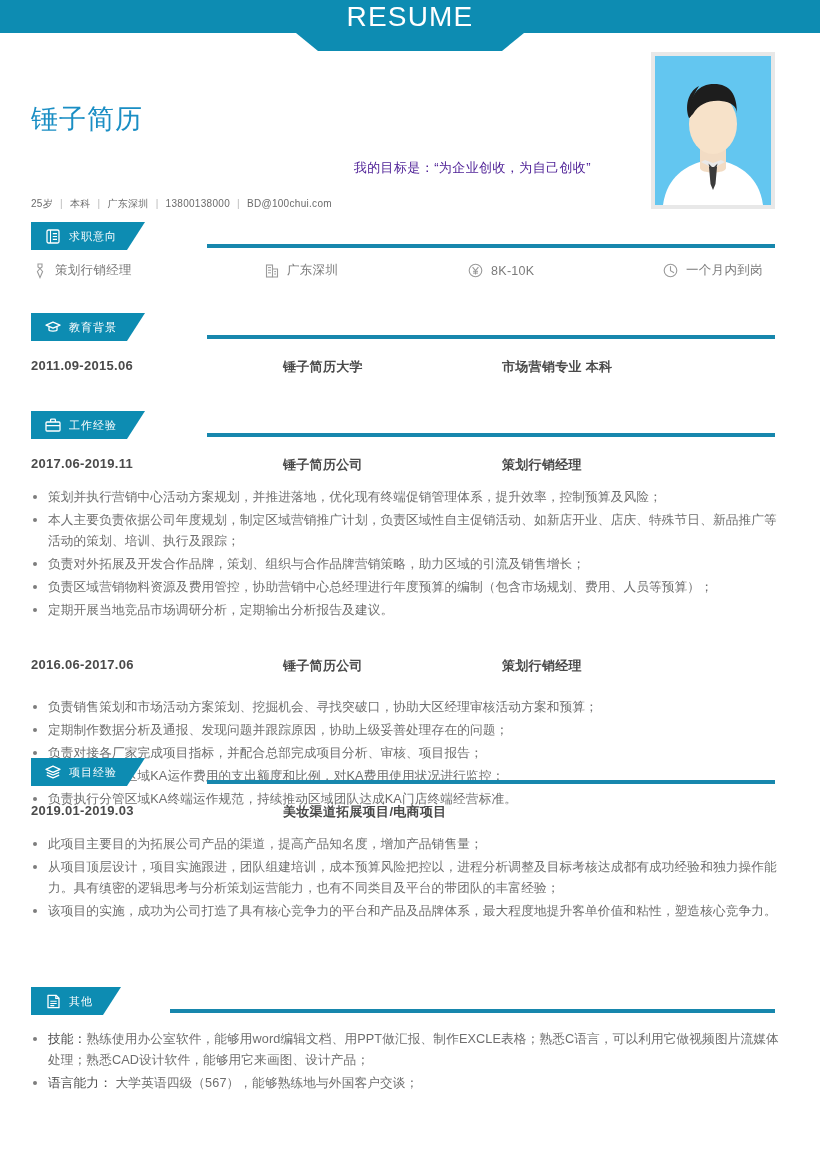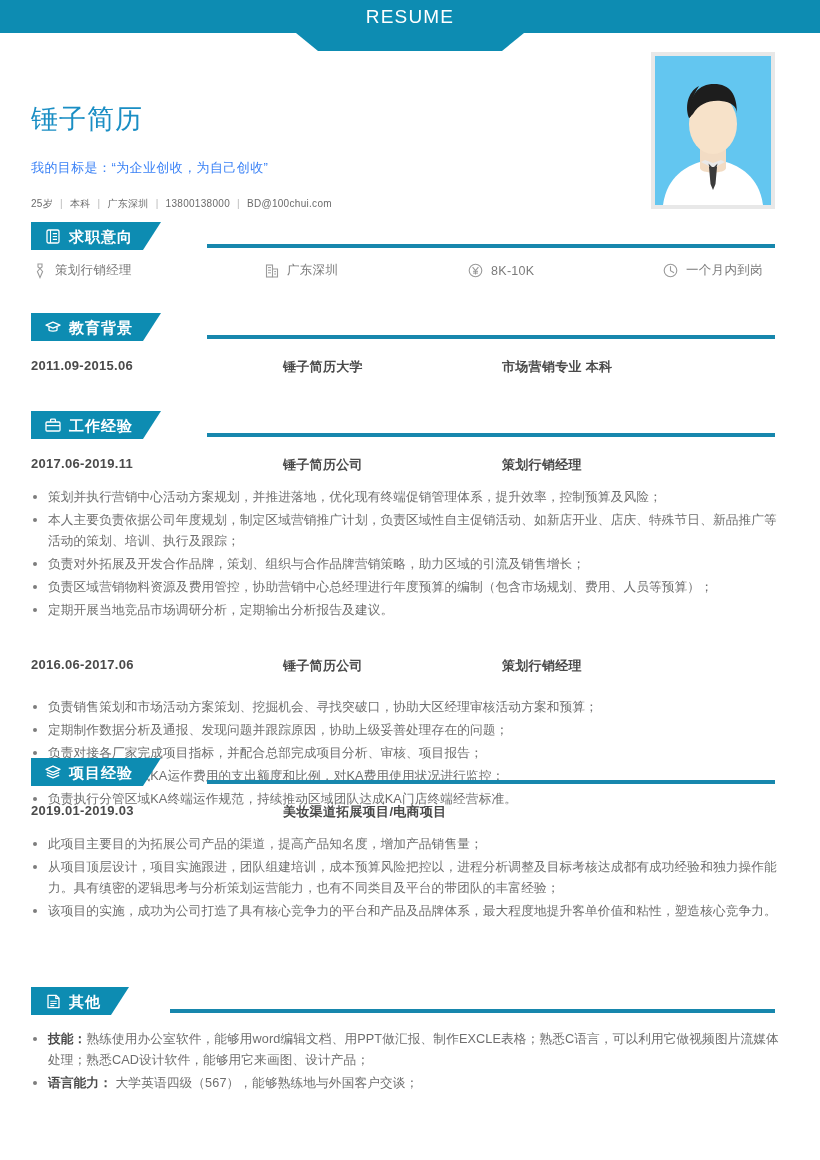--- a/index.html
+++ b/index.html
@@ -38,43 +38,44 @@
     clip-path: polygon(0 0, 228px 0, 228px 33px, 206px 51px, 22px 51px, 0 33px);
   }
   .banner-title {
     position: absolute;
     left: 296px; top: 0;
     width: 228px;
     height: 34px;
     line-height: 34px;
     text-align: center;
     color: #ffffff;
-    font-size: 19px;
+    font-size: 28px;
     letter-spacing: 1.2px;
     font-weight: 400;
   }
 
   
   .identity {
     position: absolute;
     left: 31px; top: 85px;
     width: 560px;
   }
   .name {
     font-size: 27px;
     color: #1a8ec4;
     letter-spacing: 1px;
     margin: 16px 0 22px 0;
     font-weight: 400;
   }
   .goal {
     font-size: 13px;
-    color: #3b82f6;
+    color: #4c1d95;
     margin: 0 0 20px 0;
     letter-spacing: 0.4px;
+    text-align: right;
   }
   .contact {
     font-size: 10px;
     color: #6b6b6b;
     letter-spacing: 0.3px;
   }
   .contact .sep {
     color: #b9b9b9;
     padding: 0 7px;
   }
@@ -113,22 +114,22 @@
   }
   .sec-tab .sec-ico {
     width: 16px; height: 16px;
     margin-right: 8px;
     display: inline-flex;
     align-items: center;
     justify-content: center;
   }
   .sec-tab .sec-ico svg { display: block; }
   .sec-title {
-    font-size: 15px;
-    font-weight: bold;
+    font-size: 11px;
+    font-weight: normal;
     letter-spacing: 1px;
     line-height: 1;
   }
   .sec-rule {
     position: absolute;
     top: 22px;
     height: 4px;
     background: #1787ad;
     right: 45px;
   }
@@ -184,21 +185,21 @@
     letter-spacing: 0.1px;
   }
   ul.bullets li::before {
     content: "";
     position: absolute;
     left: 2px; top: 8px;
     width: 4px; height: 4px;
     border-radius: 50%;
     background: #7d7d7d;
   }
-  ul.bullets li b { color: #4a4a4a; font-weight: bold; }
+  ul.bullets li b { color: #4a4a4a; font-weight: normal; }
 </style>
 </head>
 <body>
 
 <div class="page">
 
   <div class="top-band"></div>
   <div class="banner-tab"></div>
   <div class="banner-title">RESUME</div>
 

